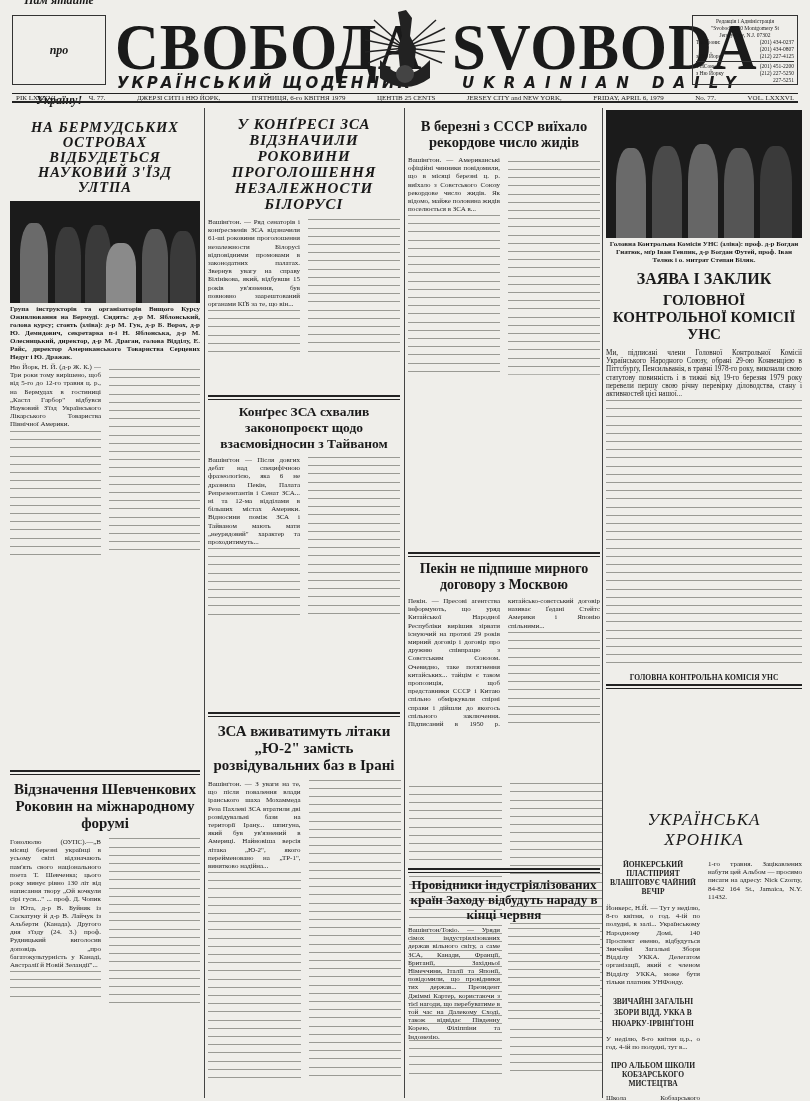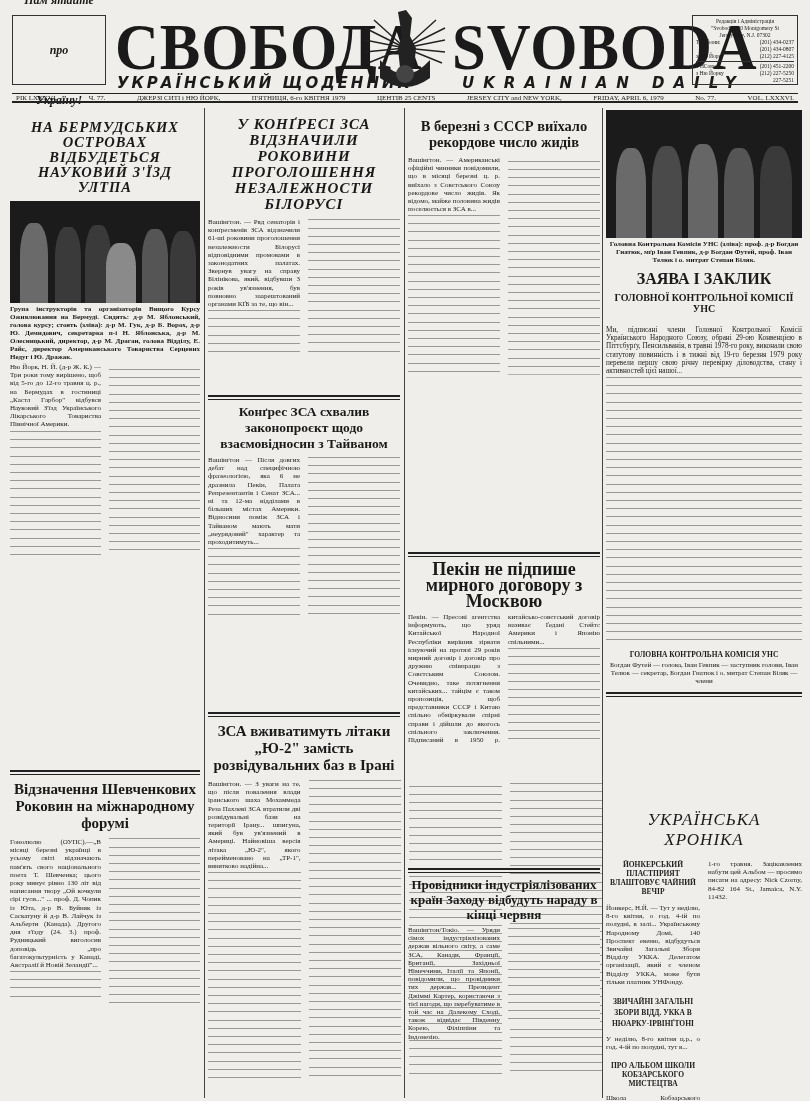--- a/index.html
+++ b/index.html
@@ -134,21 +134,21 @@
     <h2 class="hl-bold" style="font-size:15px;line-height:17px;margin:6px 0;">Відзначення Шевченкових Роковин на міжнародному форумі</h2>
     <div class="text cols2" style="height:250px;overflow:hidden;">
       <p style="margin:0;">Гонолюлю (ОУПС).—„В місяці березні українці в усьому світі відзначають пам'ять свого національного поета Т. Шевченка; цього року минує рівно 130 літ від написання твору „Ой кочкули сірі гуси..." ... проф. Д. Чопик із Юта, д-р В. Буйняк із Саскатуну й д-р В. Лайчук із Альберти (Канада). Другого дня з'їзду (24. 3.) проф. Рудницький виголосив доповідь „про багатокультурність у Канаді, Австралії й Новій Зеландії"...</p>
       <div class="fill" style="height:200px;"></div>
     </div>
   </div>
 
   <div class="col" style="left:208px;width:192px;">
     <h2 class="hl-italic" style="font-size:15px;line-height:16px;margin:10px 0 6px;">У КОНҐРЕСІ ЗСА ВІДЗНАЧИЛИ РОКОВИНИ ПРОГОЛОШЕННЯ НЕЗАЛЕЖНОСТИ БІЛОРУСІ</h2>
     <div class="text cols2" style="height:230px;overflow:hidden;">
-      <p style="margin:0;">Вашінґтон. — Ряд сенаторів і конґресменів ЗСА відзначили 61-ші роковини проголошення незалежности Білорусі відповідними промовами в законодатних палатах. Звернув увагу на справу Білінікова, який, відбувши 3 років ув'язнення, був повновно заарештований органами КҐБ за те, що він...</p>
+      <p style="margin:0;">Вашінґтон. — Ряд сенаторів і конґресменів ЗСА відзначили 61-ші роковини проголошення незалежности Білорусі відповідними промовами в законодатних палатах. Звернув увагу на справу Білінікова, який, відбувши 15 років ув'язнення, був повновно заарештований органами КҐБ за те, що він...</p>
       <div class="fill" style="height:190px;"></div>
     </div>
   </div>
 
   <div class="col" style="left:208px;top:395px;width:192px;">
     <div class="rule-double"></div>
     <h2 class="hl-bold" style="font-size:13.5px;line-height:16px;margin:4px 0;">Конґрес ЗСА схвалив законопроєкт щодо взаємовідносин з Тайваном</h2>
     <div class="text cols2" style="height:290px;overflow:hidden;">
       <p style="margin:0;">Вашінґтон — Після довгих дебат над специфічною фразеологією, яка 6 не дразнила Пекін, Палата Репрезентантів і Сенат ЗСА... ні та 12-ма відділами в більших містах Америки. Відносини поміж ЗСА і Тайваном мають мати „неурядовий" характер та проходитимуть...</p>
       <div class="fill" style="height:240px;"></div>
@@ -167,21 +167,21 @@
   <div class="col" style="left:408px;width:192px;">
     <h2 class="hl-bold" style="font-size:14.5px;line-height:16px;margin:12px 0 6px;">В березні з СССР виїхало рекордове число жидів</h2>
     <div class="text cols2" style="height:420px;overflow:hidden;">
       <p style="margin:0;">Вашінґтон. — Американські офіційні чинники повідомили, що в місяці березні ц. р. виїхало з Совєтського Союзу рекордове число жидів. Як відомо, майже половина жидів поселюється в ЗСА в...</p>
       <div class="fill" style="height:380px;"></div>
     </div>
   </div>
 
   <div class="col" style="left:408px;top:552px;width:192px;">
     <div class="rule-double"></div>
-    <h2 class="hl-bold" style="font-size:18px;line-height:16px;margin:4px 0;">Пекін не підпише мирного договору з Москвою</h2>
+    <h2 class="hl-bold" style="font-size:14px;line-height:16px;margin:4px 0;">Пекін не підпише мирного договору з Москвою</h2>
     <div class="text cols2" style="height:260px;overflow:hidden;">
       <p style="margin:0;">Пекін. — Пресові агентства інформують, що уряд Китайської Народної Республіки вирішив зірвати існуючий на протязі 29 років мирний договір і договір про дружню співпрацю з Совєтським Союзом. Очевидно, таке потягнення китайських... тайцім є таком пропозиція, щоб представники СССР і Китаю спільно обміркували спірні справи і дійшли до якогось спільного заключення. Підписаний в 1950 р. китайсько-совєтський договір називає Ґедані Стейтс Америки і Японію спільними...</p>
       <div class="fill" style="height:100px;"></div>
     </div>
   </div>
 
   <div class="col" style="left:408px;top:868px;width:192px;">
     <div class="rule-double"></div>
     <h2 class="hl-bold" style="font-size:13px;line-height:15px;margin:4px 0;">Провідники індустріялізованих країн Заходу відбудуть нараду в кінці червня</h2>
     <div class="text cols2" style="height:180px;overflow:hidden;">
@@ -193,27 +193,26 @@
   <div class="col" style="left:606px;width:196px;">
     <div class="photo" style="height:128px;margin-top:4px;">
       <div class="fig" style="left:10px;width:30px;height:90px;background:#6a6a6a"></div>
       <div class="fig" style="left:46px;width:30px;height:92px;background:#4a4a4a"></div>
       <div class="fig" style="left:82px;width:30px;height:94px;background:#666"></div>
       <div class="fig" style="left:118px;width:30px;height:90px;background:#555"></div>
       <div class="fig" style="left:154px;width:32px;height:92px;background:#3a3a3a"></div>
     </div>
     <p class="caption" style="text-align:center;">Головна Контрольна Комісія УНС (зліва): проф. д-р Богдан Гнатюк, мґр Іван Гевпик, д-р Богдан Футей, проф. Іван Телюк і о. митрат Степан Біляк.</p>
     <h2 class="hl-bold" style="font-size:16px;margin:6px 0 2px;">ЗАЯВА І ЗАКЛИК</h2>
-    <h3 class="hl-bold" style="font-size:10px;margin:4px 0 12px;">ГОЛОВНОЇ КОНТРОЛЬНОЇ КОМІСІЇ УНС</h3>
+    <h3 class="hl-bold" style="font-size:15px;margin:4px 0 6px;">ГОЛОВНОЇ КОНТРОЛЬНОЇ КОМІСІЇ УНС</h3>
     <div class="text" style="height:322px;overflow:hidden;font-size:7.2px;">
       <p style="margin:0;">Ми, підписані члени Головної Контрольної Комісії Українського Народного Союзу, обрані 29-ою Конвенцією в Піттсбурґу, Пенсильванія, в травні 1978-го року, виконали свою статутову повинність і в тижні від 19-го березня 1979 року перевели першу свою річну перевірку діловодства, стану і активностей цієї нашої...</p>
       <div class="fill" style="height:290px;"></div>
     </div>
     <p class="hl-bold" style="font-size:7.5px;margin:2px 0;">ГОЛОВНА КОНТРОЛЬНА КОМІСІЯ УНС</p>
-    <p class="text" style="text-align:center;margin:2px 0 6px;">Богдан Футей — голова, Іван Гевпик — заступник голови, Іван Телюк — секретар, Богдан Гнатюк і о. митрат Степан Біляк — члени</p>
     <div class="rule-double"></div>
   </div>
 
   <div class="col" style="left:606px;top:808px;width:196px;">
     <h2 class="hl-italic" style="font-size:17px;font-weight:normal;margin:2px 0 10px;">УКРАЇНСЬКА ХРОНІКА</h2>
     <div class="text cols2" style="height:280px;column-fill:auto;">
       <h4 class="hl-bold" style="font-size:7.5px;line-height:9px;margin:0 0 6px;">ЙОНКЕРСЬКИЙ ПЛАСТПРИЯТ ВЛАШТОВУЄ ЧАЙНИЙ ВЕЧІР</h4>
       <p style="margin:8px 0 10px;">Йонкерс, Н.Й. — Тут у неділю, 8-го квітня, о год. 4-ій по полудні, в залі... Українському Народному Домі, 140 Проспект евеню, відбудуться Звичайні Загальні Збори Відділу УККА. Делегатом організації, який є членом Відділу УККА, може бути тільки платник УНФонду.</p>
       <h4 class="hl-bold" style="font-size:7.5px;line-height:11px;margin:0 0 6px;">ЗВИЧАЙНІ ЗАГАЛЬНІ ЗБОРИ ВІДД. УККА В НЮАРКУ-ІРВІНҐТОНІ</h4>
       <p style="margin:0 0 10px;">У неділю, 8-го квітня ц.р., о год. 4-ій по полудні, тут в...</p>

